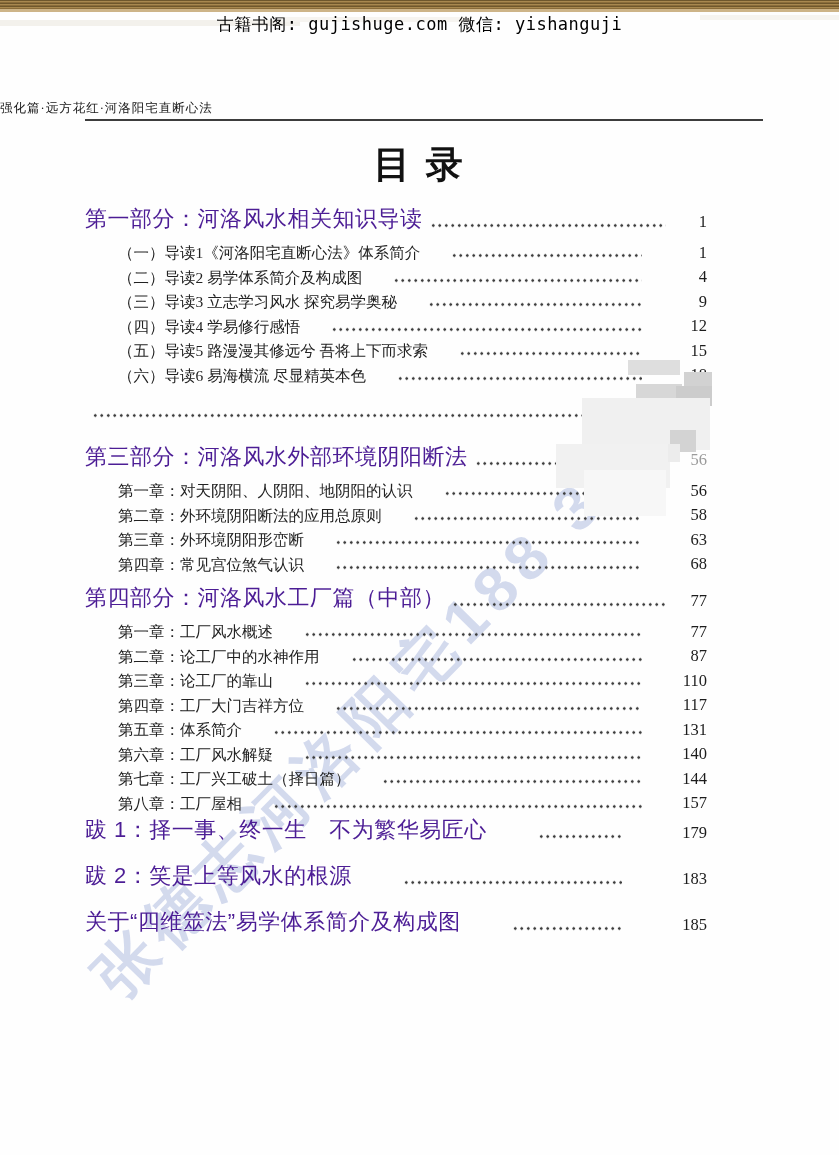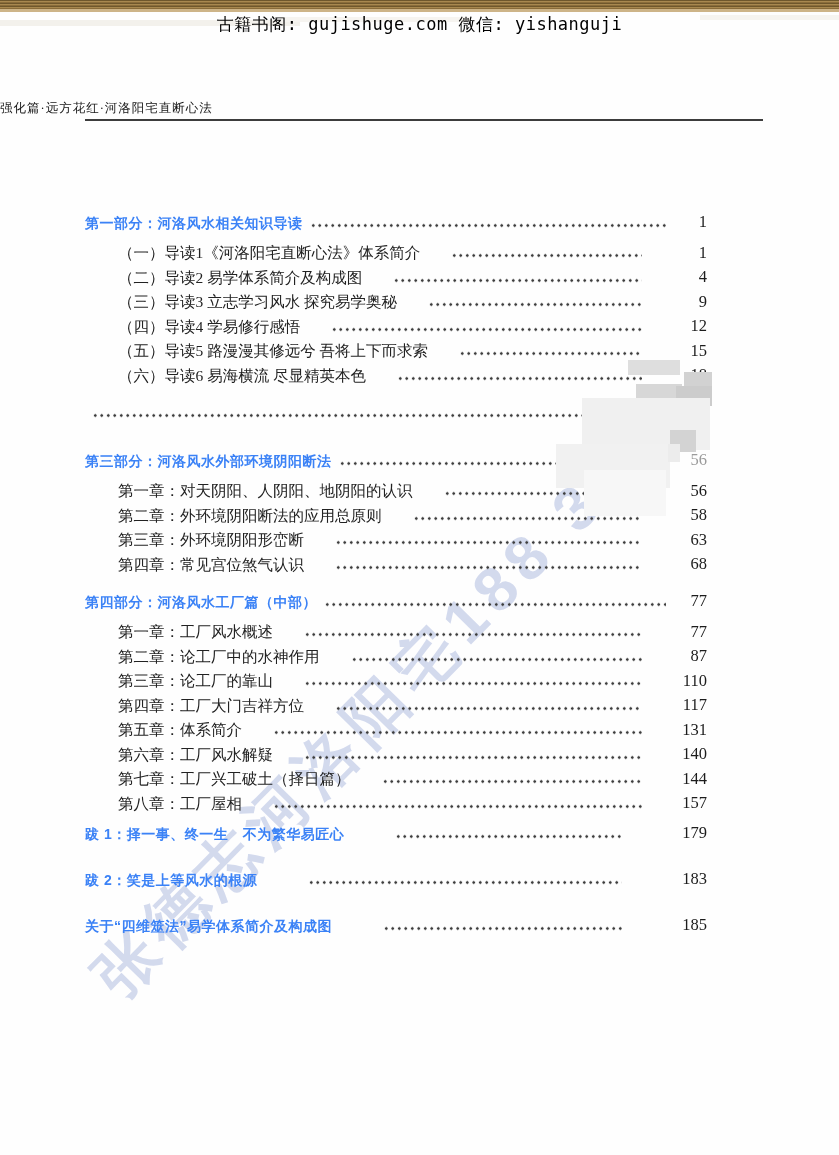--- a/index.html
+++ b/index.html
@@ -46,21 +46,21 @@
     background-size:6.5px 6.5px;background-repeat:repeat-x;
     background-position:left bottom 4px;}
   .row .num{min-width:36px;text-align:right;font-family:"Liberation Serif",serif;
     font-size:16.5px;line-height:1.2;color:#1c1c1c;}
   .row .num.faint{color:#9b9b9b;}
 
   .row-part,.row-end{height:26px;}
   .row-sub{height:24.5px;gap:24px;}
   .row-part .label,.row-end .label{
     font-family:"Liberation Sans","DejaVu Sans",sans-serif;
-    font-weight:bold;font-size:14px;color:#3b82f6;letter-spacing:.5px;}
+    font-weight:normal;font-size:22px;color:#4c1d95;letter-spacing:.5px;}
   .row-sub .label{font-size:15.5px;color:#222;}
   .row-sub{padding-left:33px;}
   .row-part{margin-top:11px;}
   .row-part:first-child{margin-top:10px;}
   .row-part + .row-sub{margin-top:6px;}
   .row-part + .row-part{margin-top:22px;}
   .row-end{margin-top:20px;gap:44px;}
   .row-sub + .row-end{margin-top:4px;}
 
   
@@ -75,20 +75,21 @@
 
   <div class="streak s1"></div>
   <div class="streak s2"></div>
   <div class="streak s3"></div>
 
   <div class="banner-text">古籍书阁: gujishuge.com 微信: yishanguji</div>
 
   <div class="page-header">强化篇·远方花红·河洛阳宅直断心法</div>
   <div class="rule"></div>
 
+  <div class="doc-title">目 录</div>
 
   <div class="watermark">张德志河洛阳宅188 372</div>
 
   <div class="toc">
       <div class="row row-part">
         <span class="label">第一部分：河洛风水相关知识导读</span>
         <span class="leader"></span>
         <span class="num">1</span>
       </div>
       <div class="row row-sub">

